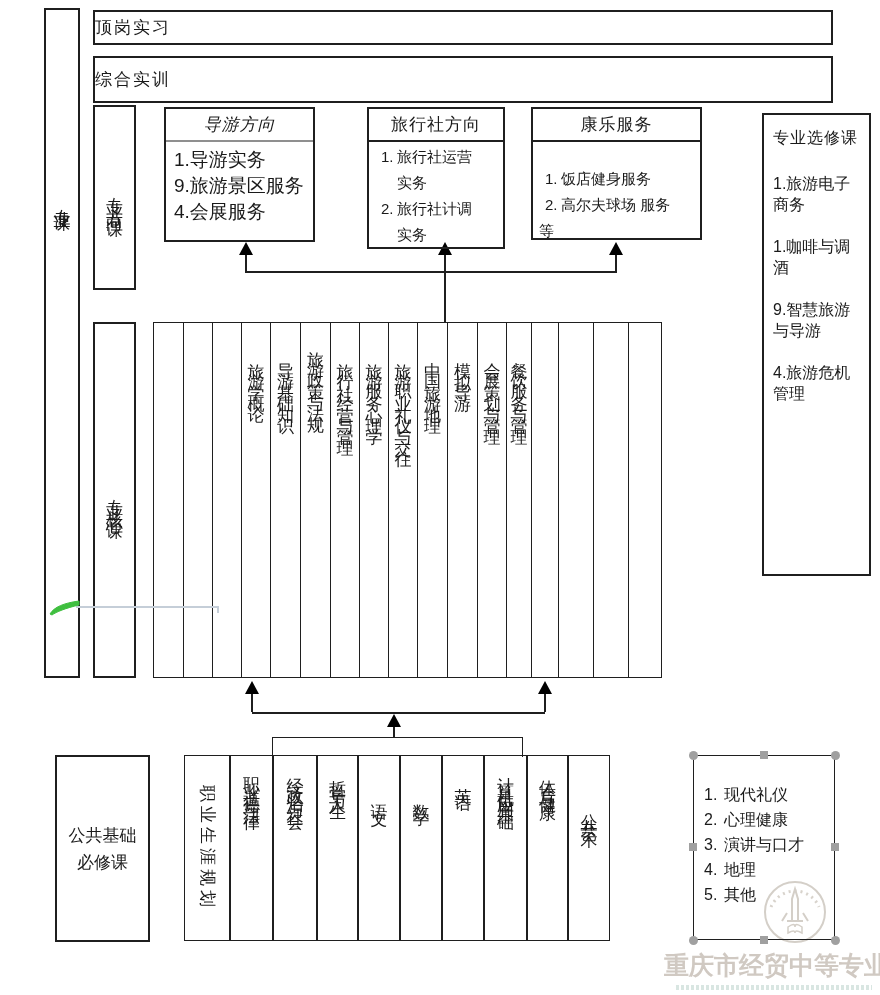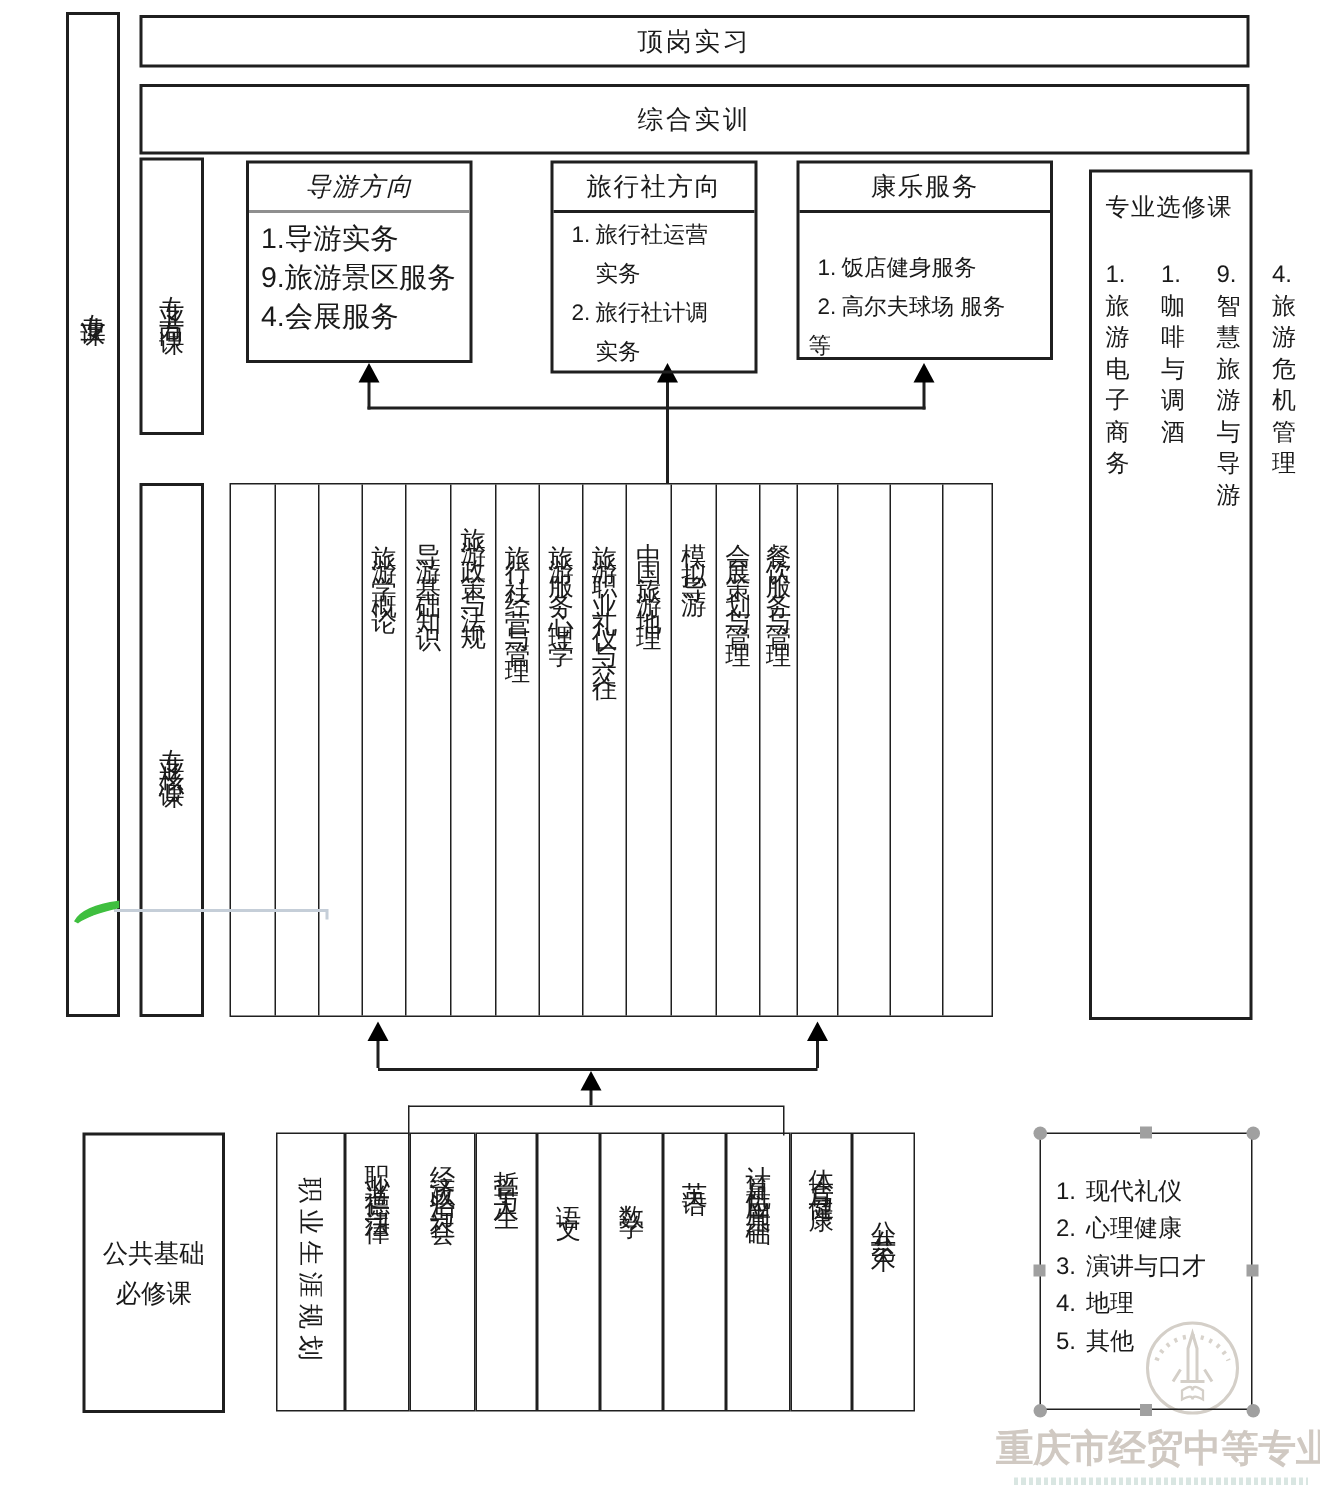--- a/index.html
+++ b/index.html
@@ -5,21 +5,21 @@
   html,body{margin:0;padding:0;background:#fff;}
   #canvas{position:relative;width:880px;height:995px;background:#fff;overflow:hidden;
           font-family:"Liberation Sans","DejaVu Sans",sans-serif;color:#1a1a1a;}
 
   
   .box{position:absolute;box-sizing:border-box;background:transparent;}
   .b1{border:1px solid #1f1f1f;}
   .b2{border:2px solid #1f1f1f;}
 
   
-  .hbar{display:flex;align-items:center;justify-content:center;font-size:17px;letter-spacing:2px;}
+  .hbar{display:flex;align-items:center;font-size:17px;letter-spacing:2px;}
 
   
   .rail{display:flex;justify-content:center;align-items:center;}
   .rail .vtext{writing-mode:vertical-rl;text-orientation:upright;font-size:17px;letter-spacing:6px;line-height:1;}
   .rail.topstart{align-items:flex-start;}
   .rail.topstart .vtext{padding-top:185px;letter-spacing:3px;}
 
   
   .btitle{height:31px;display:flex;align-items:center;justify-content:center;font-size:17px;
           border-bottom:2px solid #1f1f1f;letter-spacing:1px;}
@@ -29,21 +29,21 @@
   .li{display:flex;font-size:15px;line-height:26px;}
   .li .num{flex:0 0 28px;padding-left:12px;box-sizing:border-box;}
   .pre{white-space:pre-line;}
   .tail{font-size:15px;line-height:26px;padding-left:6px;}
   .items-pad{padding-top:24px;}
   .items-tight{padding-top:2px;}
 
   
   .pe{padding:13px 9px;}
   .pe .pe-title{font-size:16px;letter-spacing:1px;}
-  .pe .pe-items{margin-top:24px;display:flex;flex-direction:row;gap:21px;}
+  .pe .pe-items{margin-top:24px;display:flex;flex-direction:column;gap:21px;}
   .pe .pe-items div{font-size:16px;line-height:21px;white-space:pre-line;}
 
   
   .ccol{position:absolute;top:0;height:100%;box-sizing:border-box;border-right:1px solid #1f1f1f;
         display:flex;justify-content:center;align-items:flex-start;padding-top:26px;}
   .ccol.last{border-right:none;}
   .ccol .vtext{writing-mode:vertical-rl;text-orientation:upright;font-size:17px;letter-spacing:11px;line-height:1;}
 
   
   .bcol{position:absolute;top:755px;height:186px;box-sizing:border-box;border:1px solid #1f1f1f;
@@ -168,21 +168,21 @@
         <span class="pre">饭店健身服务</span>
       </div>
       <div class="li">
         <span class="num">2.</span>
         <span class="pre">高尔夫球场 服务</span>
       </div>
       <div class="tail">等</div>
     </div>
   </div>
 
-  <div class="box b2 pe" style="left:726px;top:113px;width:109px;height:567px;">
+  <div class="box b2 pe" style="left:762px;top:113px;width:109px;height:463px;">
     <div class="pe-title">专业选修课</div>
     <div class="pe-items">
       <div>1.旅游电子
 商务</div>
       <div>1.咖啡与调
 酒</div>
       <div>9.智慧旅游
 与导游</div>
       <div>4.旅游危机
 管理</div>

